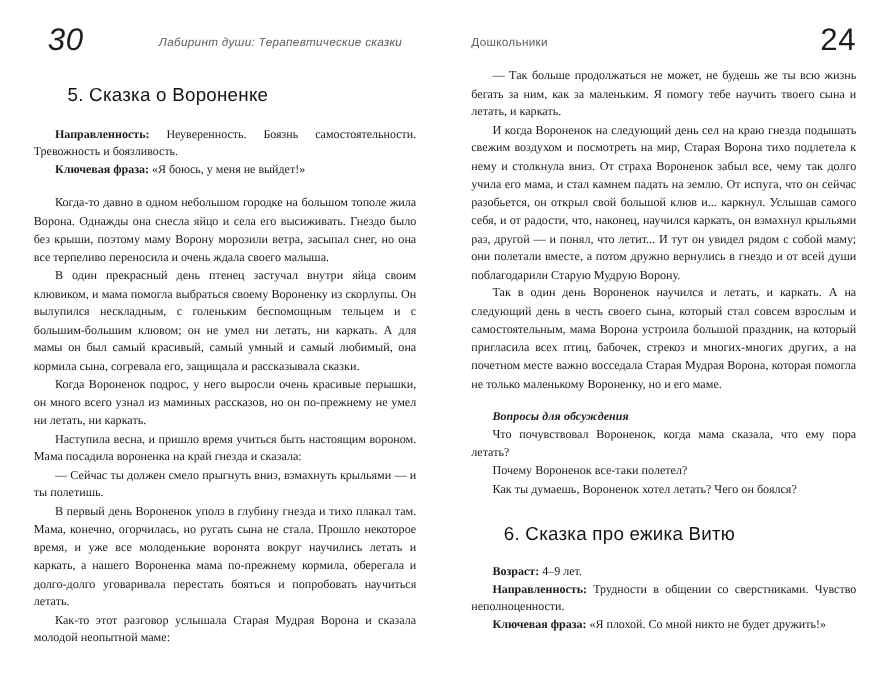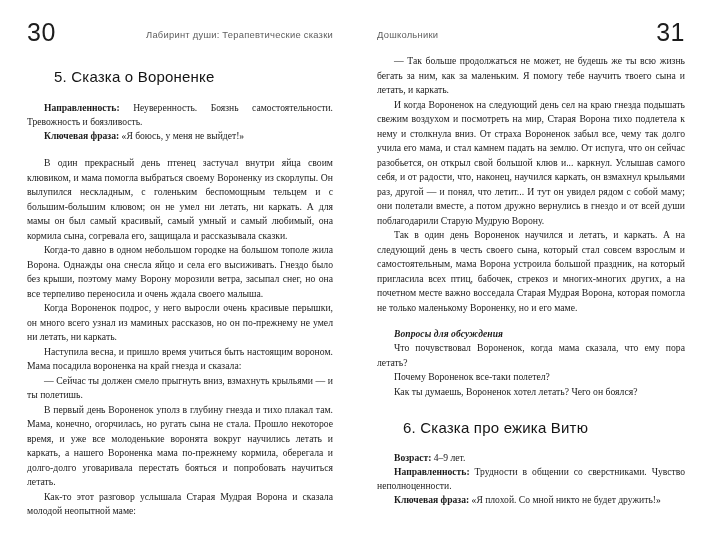--- a/index.html
+++ b/index.html
@@ -26,21 +26,21 @@
   .page-left  { left: 0;     width: 355px; padding: 20px 22px 0 27px; }
   .page-right { left: 355px; width: 355px; padding: 20px 25px 0 22px; }
 
   
   .runhead {
     display: flex;
     align-items: baseline;
     height: 34px;
     font-family: "Liberation Sans", "DejaVu Sans", sans-serif;
   }
-  .runhead-left  { justify-content: space-between; }
+  .runhead-left  { justify-content: center; font-style: italic; }
   .runhead-right { justify-content: flex-start; }
   .folio {
     font-size: 25px;
     font-weight: 300;
     color: #1d1d1d;
     letter-spacing: 0.5px;
     line-height: 1;
   }
   .runhead-title {
     font-size: 9.4px;
@@ -133,36 +133,36 @@
         <span class="label">Направленность:</span>
         <span>Неуверенность. Боязнь самостоятельности. Тревожность и боязливость.</span>
       </p>
       <p>
         <span class="label">Ключевая фраза:</span>
         <span>«Я боюсь, у меня не выйдет!»</span>
       </p>
     </div>
 
     <div class="body">
+      <p>Когда-то давно в одном небольшом городке на большом тополе жила Ворона. Однажды она снесла яйцо и села его высиживать. Гнездо было без крыши, поэтому маму Ворону морозили ветра, засыпал снег, но она все терпеливо переносила и очень ждала своего малыша.</p>
       <p>В один прекрасный день птенец застучал внутри яйца своим клювиком, и мама помогла выбраться своему Вороненку из скорлупы. Он вылупился нескладным, с голеньким беспомощным тельцем и с большим-большим клювом; он не умел ни летать, ни каркать. А для мамы он был самый красивый, самый умный и самый любимый, она кормила сына, согревала его, защищала и рассказывала сказки.</p>
-      <p>Когда-то давно в одном небольшом городке на большом тополе жила Ворона. Однажды она снесла яйцо и села его высиживать. Гнездо было без крыши, поэтому маму Ворону морозили ветра, засыпал снег, но она все терпеливо переносила и очень ждала своего малыша.</p>
       <p>Когда Вороненок подрос, у него выросли очень красивые перышки, он много всего узнал из маминых рассказов, но он по-прежнему не умел ни летать, ни каркать.</p>
       <p>Наступила весна, и пришло время учиться быть настоящим вороном. Мама посадила вороненка на край гнезда и сказала:</p>
       <p class="dialogue">— Сейчас ты должен смело прыгнуть вниз, взмахнуть крыльями — и ты полетишь.</p>
       <p>В первый день Вороненок уполз в глубину гнезда и тихо плакал там. Мама, конечно, огорчилась, но ругать сына не стала. Прошло некоторое время, и уже все молоденькие воронята вокруг научились летать и каркать, а нашего Вороненка мама по-прежнему кормила, оберегала и долго-долго уговаривала перестать бояться и попробовать научиться летать.</p>
       <p>Как-то этот разговор услышала Старая Мудрая Ворона и сказала молодой неопытной маме:</p>
     </div>
 
   </div>
 
   <div class="page page-right">
 
     <div class="runhead runhead-right">
       <span class="runhead-title">Дошкольники</span>
-      <span class="folio">31</span>
+      <span class="folio">24</span>
     </div>
 
     <div class="body">
       <p class="dialogue">— Так больше продолжаться не может, не будешь же ты всю жизнь бегать за ним, как за маленьким. Я помогу тебе научить твоего сына и летать, и каркать.</p>
       <p>И когда Вороненок на следующий день сел на краю гнезда подышать свежим воздухом и посмотреть на мир, Старая Ворона тихо подлетела к нему и столкнула вниз. От страха Вороненок забыл все, чему так долго учила его мама, и стал камнем падать на землю. От испуга, что он сейчас разобьется, он открыл свой большой клюв и... каркнул. Услышав самого себя, и от радости, что, наконец, научился каркать, он взмахнул крыльями раз, другой — и понял, что летит... И тут он увидел рядом с собой маму; они полетали вместе, а потом дружно вернулись в гнездо и от всей души поблагодарили Старую Мудрую Ворону.</p>
       <p>Так в один день Вороненок научился и летать, и каркать. А на следующий день в честь своего сына, который стал совсем взрослым и самостоятельным, мама Ворона устроила большой праздник, на который пригласила всех птиц, бабочек, стрекоз и многих-многих других, а на почетном месте важно восседала Старая Мудрая Ворона, которая помогла не только маленькому Вороненку, но и его маме.</p>
     </div>
 
     <div class="questions">
       <h3>Вопросы для обсуждения</h3>

